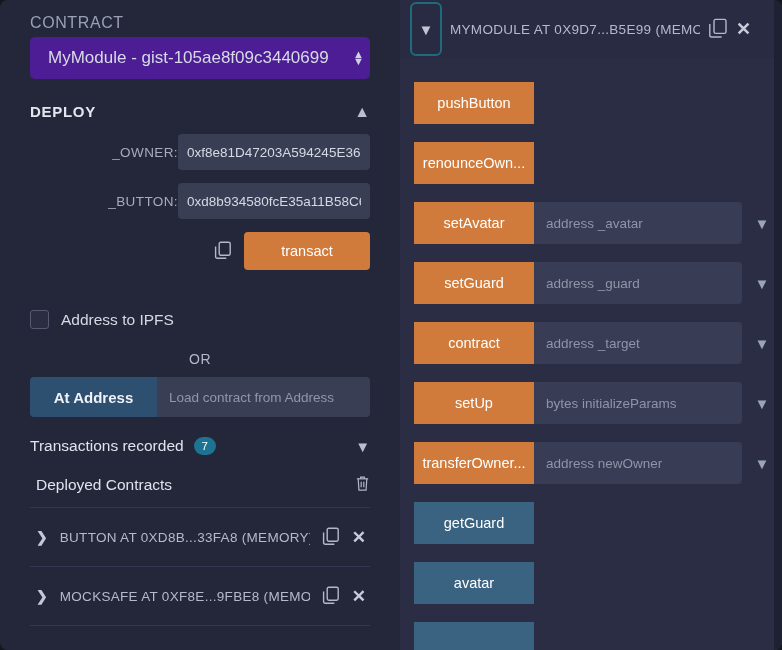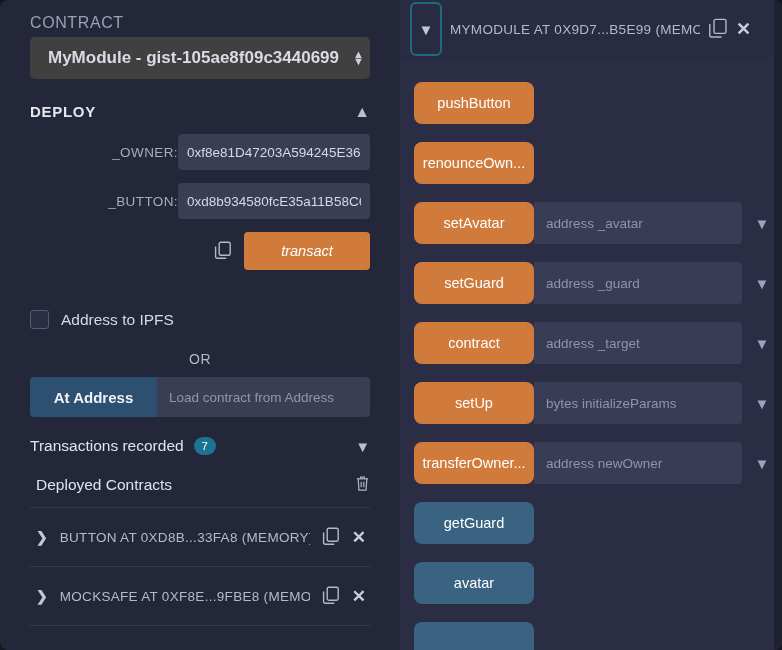--- a/index.html
+++ b/index.html
@@ -31,27 +31,26 @@
     font-size: 16px;
     letter-spacing: 0.6px;
     color: #9aa0b5;
     padding: 14px 0 5px 0;
     text-transform: uppercase;
   }
 
   .select-wrap {
     position: relative;
     height: 42px;
-    background: #404040;
+    background: #4c1d95;
     border-radius: 5px;
     display: flex;
     align-items: center;
     padding: 0 18px;
     overflow: hidden;
-    font-weight: bold;
   }
   .select-text {
     font-size: 17px;
     color: #d8dbe6;
     white-space: nowrap;
   }
   .select-spin {
     position: absolute;
     right: 6px; top: 50%;
     transform: translateY(-50%);
@@ -120,21 +119,21 @@
   .btn-orange {
     background: #d07a3b;
     color: #fff;
     border: none;
     border-radius: 4px;
     font-size: 14.5px;
     font-family: "Liberation Sans", sans-serif;
     cursor: pointer;
   }
   #transact-btn {
-    width: 126px; height: 38px; font-style: italic;
+    width: 126px; height: 38px;
   }
 
   .ipfs-row {
     display: flex;
     align-items: center;
     gap: 12px;
     margin-top: 40px;
   }
   .cbox {
     width: 19px; height: 19px;
@@ -292,21 +291,21 @@
   .fn-row {
     display: flex;
     align-items: center;
     height: 42px;
     margin: 0 0 18px 0;
     padding-left: 14px;
   }
   .fn-btn {
     width: 120px; height: 42px;
     border: none;
-    border-radius: 8px;
+    border-radius: 0;
     color: #ffffff;
     font-size: 14.5px;
     font-family: "Liberation Sans", sans-serif;
     cursor: pointer;
     white-space: nowrap;
     overflow: hidden;
     flex: none;
   }
   .fn-btn.orange { background: #d07a3b; }
   .fn-btn.blue   { background: #3a6281; }

